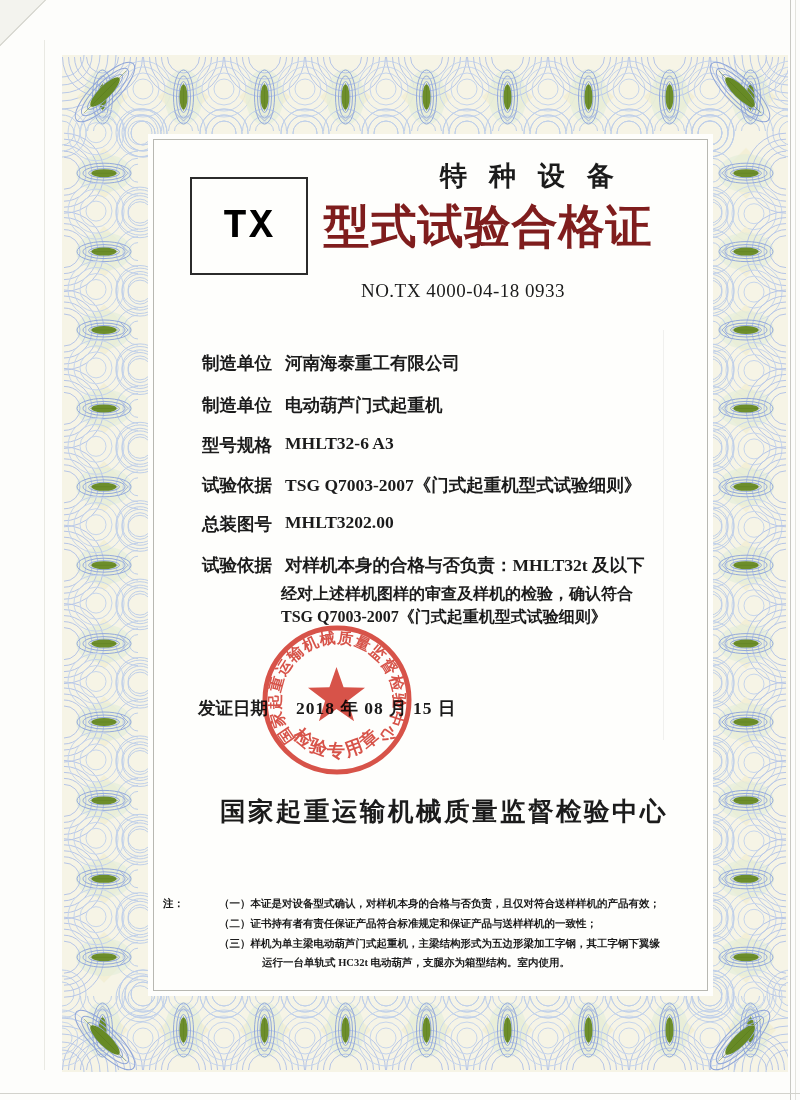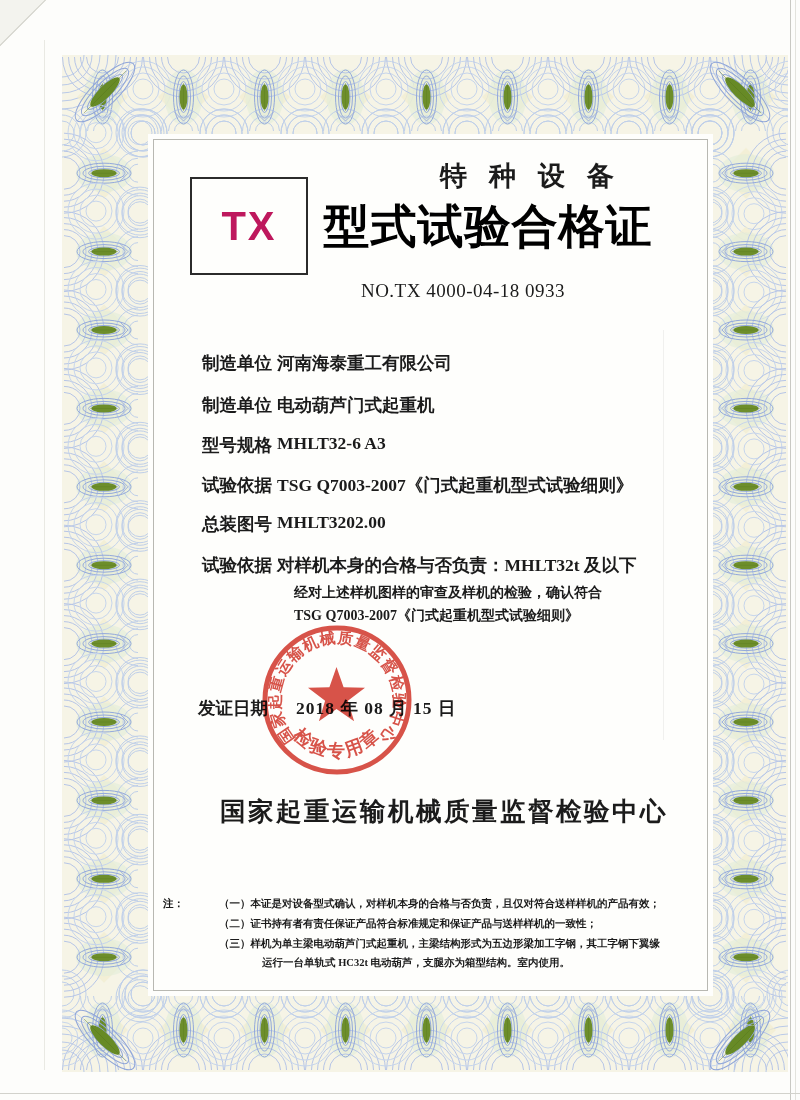--- a/index.html
+++ b/index.html
@@ -20,31 +20,31 @@
     left:153px;top:139px;width:553px;height:850px;
     border:1px solid #b8b8b2;
   }
   
   .tx-box{
     left:190px;top:177px;width:114px;height:94px;
     border:2px solid #2b2b2b;background:#fefefc;
     display:flex;align-items:center;justify-content:center;
   }
   .tx-box span{
-    font-family:Liberation Sans, sans-serif;
-    font-weight:700;font-size:40px;letter-spacing:2px;color:#be185d;
+    font-family:Liberation Mono, monospace;
+    font-weight:700;font-size:40px;letter-spacing:2px;color:#000000;
   }
   .category{left:510px;top:158px;font-size:27px;font-weight:700;letter-spacing:22px;margin-left:28px;}
-  .main-title{left:488px;top:196px;font-size:46px;font-weight:700;letter-spacing:1px;color:#000000;}
+  .main-title{left:488px;top:196px;font-size:46px;font-weight:700;letter-spacing:1px;color:#7f1d1d;}
   .cert-no{left:463px;top:280px;font-size:19px;font-weight:400;letter-spacing:0.5px;}
   
   .frow{left:197px;width:470px;display:flex;font-size:17.5px;font-weight:700;text-align:center;}
   .frow .lbl{width:80px;flex:0 0 80px;}
-  .frow .val{white-space:nowrap;}
-  .concl{left:294px;font-size:14px;font-weight:700;white-space:nowrap;}
+  .frow .val{white-space:nowrap;margin-left:8px;}
+  .concl{left:281px;font-size:16px;font-weight:700;white-space:nowrap;}
   
   .date-row{left:198px;top:696px;font-size:17.5px;font-weight:700;}
   .date-row .dval{margin-left:28px;letter-spacing:1px;}
   
   .issuer{left:444px;top:794px;font-size:25.5px;font-weight:700;letter-spacing:2.5px;}
   
   .note{font-size:10.5px;font-weight:700;white-space:nowrap;letter-spacing:0px;}
   
   .stamp-svg{left:0;top:0;mix-blend-mode:multiply;opacity:0.93;}
   

